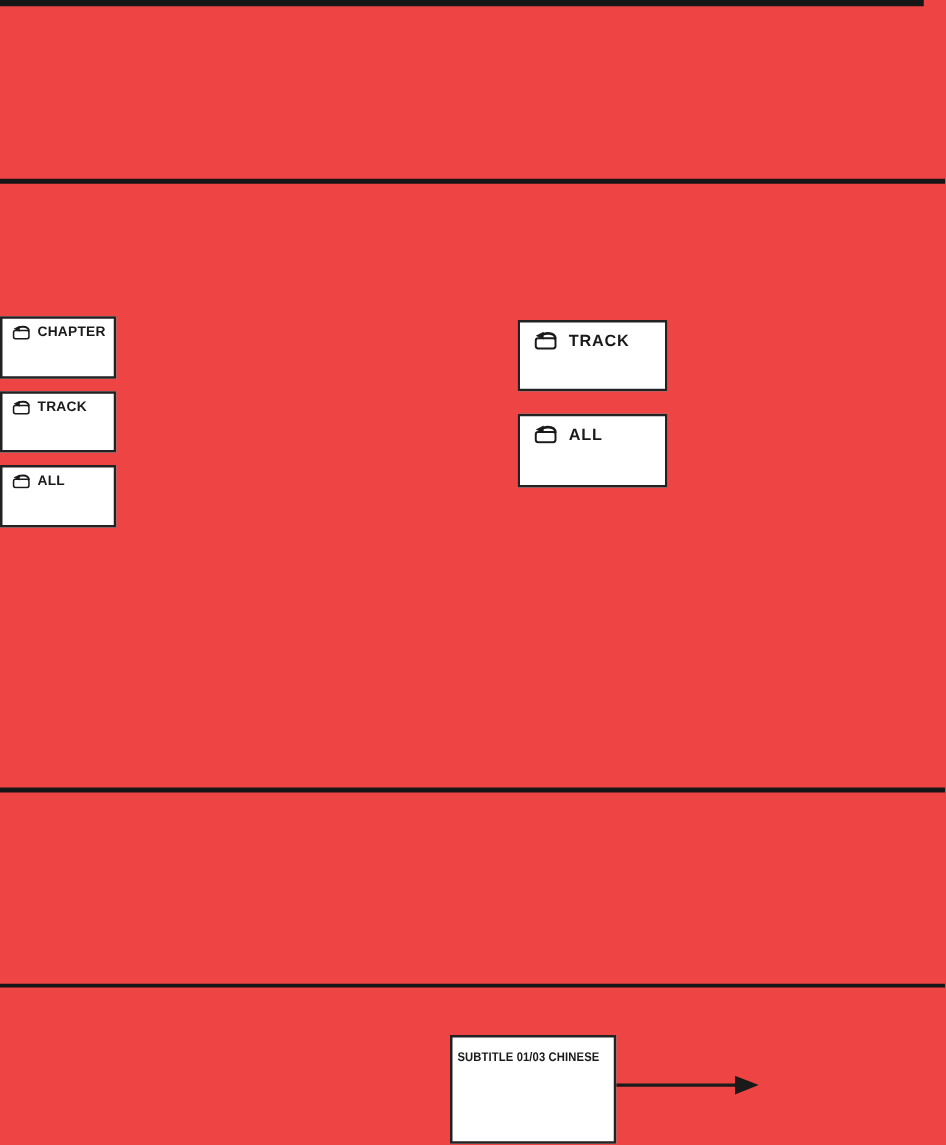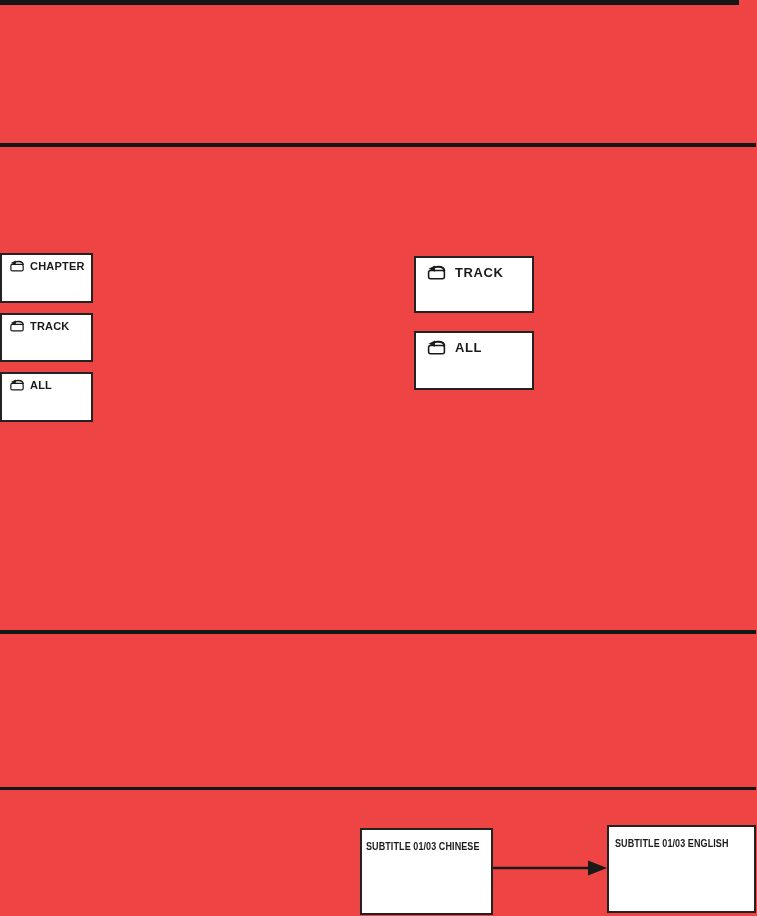--- a/index.html
+++ b/index.html
@@ -149,17 +149,14 @@
 
   <div class="subtitle-box subtitle-left">
     <span class="subtitle-text">SUBTITLE 01/03 CHINESE</span>
   </div>
 
   <svg class="flow-arrow" width="114" height="20" viewBox="0 0 114 20">
     <line x1="0" y1="10" x2="97" y2="10" stroke="#1a1a1a" stroke-width="2.6"></line>
     <polygon points="95,2.5 114,10 95,17.5" fill="#1a1a1a"></polygon>
   </svg>
 
-  <div class="subtitle-box subtitle-right">
-    <span class="subtitle-text">SUBTITLE 01/03 ENGLISH</span>
-  </div>
 
 </div>
 
 </body></html>

